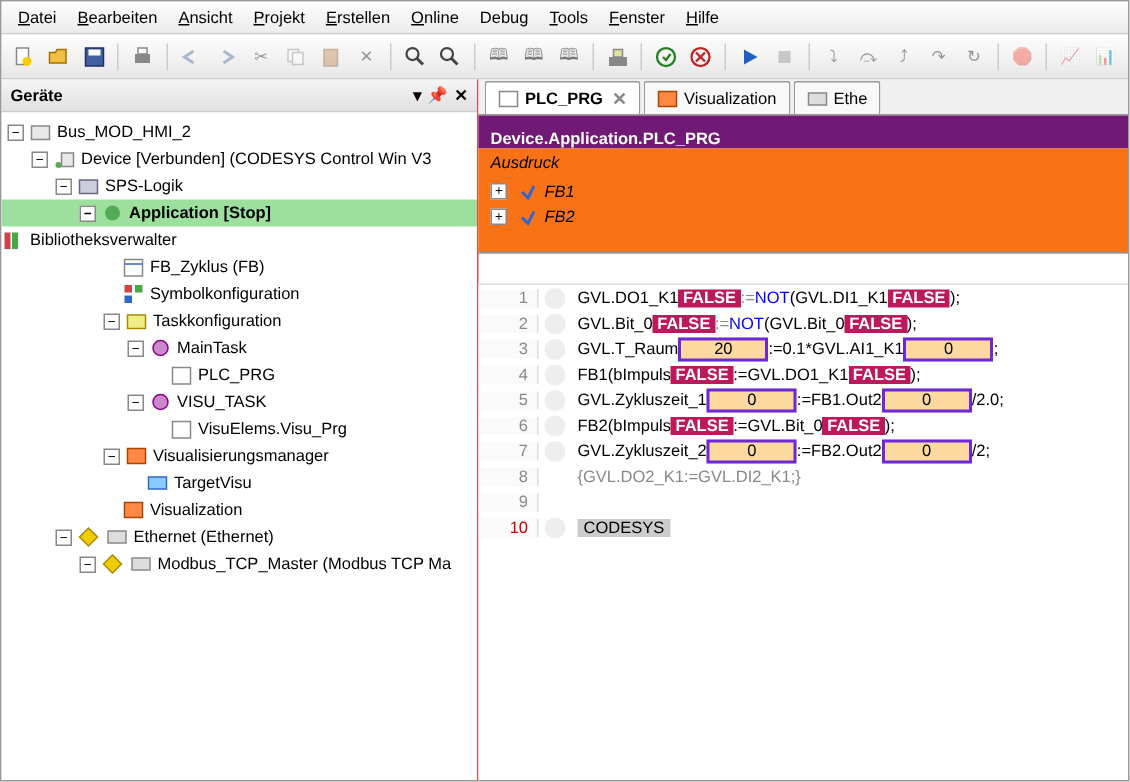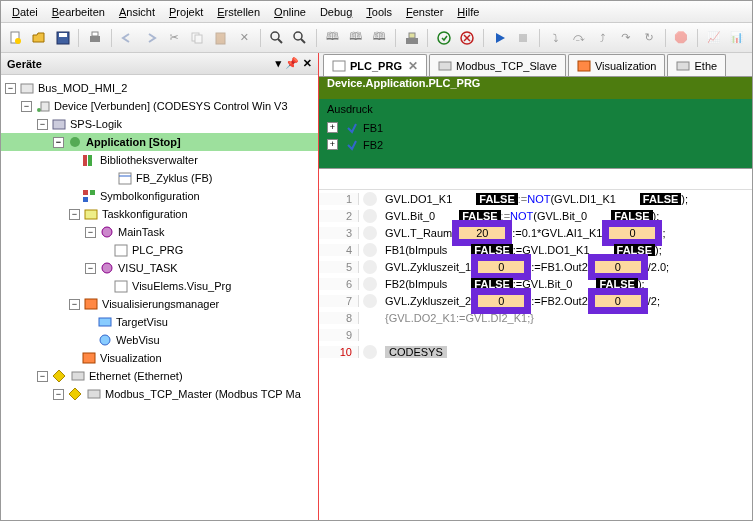--- a/index.html
+++ b/index.html
@@ -18,31 +18,31 @@
 .tree-node { display: flex; align-items: center; height: 18px; padding-right: 4px; white-space: nowrap; }
 .tree-node.selected { background: #cce8ff; }
 .tree-node.app-stop { background: #9de09d; font-weight: bold; }
 .expander { width: 11px; height: 11px; border: 1px solid #888; display: inline-flex; align-items: center; justify-content: center; font-size: 9px; line-height: 1; margin-right: 3px; background: #fff; flex-shrink: 0; }
 .icon { width: 16px; height: 16px; margin-right: 3px; flex-shrink: 0; }
 .panel-right { flex: 1; display: flex; flex-direction: column; }
 .tabs { height: 24px; display: flex; align-items: flex-end; background: #f0f0f0; border-bottom: 1px solid #999; padding-left: 4px; gap: 2px; }
 .tab { height: 22px; padding: 0 8px; display: flex; align-items: center; gap: 4px; background: #f8f8f8; border: 1px solid #999; border-bottom: none; border-radius: 2px 2px 0 0; }
 .tab.active { background: #fff; font-weight: bold; }
 .tab .close { color: #888; font-size: 12px; margin-left: 2px; }
-.editor-header { background: #4d7c0f; color: #fff; height: 22px; display: flex; align-items: flex-start; padding: 0 8px; font-weight: bold; }
-.vars-pane { background: #15803d; border-bottom: 1px solid #999; padding: 4px 8px; height: 70px; }
+.editor-header { background: #701a75; color: #fff; height: 22px; display: flex; align-items: flex-end; padding: 0 8px; font-weight: bold; }
+.vars-pane { background: #f97316; border-bottom: 1px solid #999; padding: 4px 8px; height: 70px; font-style: italic; }
 .vars-pane .hdr { font-weight: normal; margin-bottom: 4px; }
 .vars-pane .row { display: flex; align-items: center; height: 17px; gap: 4px; }
 .code-pane { flex: 1; background: #fff; overflow: auto; margin-top: 20px; border-top: 1px solid #ddd; }
 .code-line { display: flex; align-items: center; height: 17px; font-family: 'Courier New', monospace; font-size: 12px; }
 .gutter { width: 40px; text-align: right; padding-right: 6px; color: #888; border-right: 1px solid #ddd; background: #fafafa; }
 .bp { width: 14px; height: 14px; border-radius: 50%; background: #eee; margin: 0 8px 0 4px; flex-shrink: 0; }
 .code { white-space: pre; }
-.val-false { background: #000000; color: #fff; padding: 0 3px; font-weight: bold; margin-left: 24px; }
-.val-num { background: #fdd9a0; border: 7px solid #6d28d9; padding: 0 2px; display: inline-block; min-width: 60px; text-align: center; }
+.val-false { background: #be185d; color: #fff; padding: 0 3px; font-weight: bold; }
+.val-num { background: #fdd9a0; border: 2px solid #6d28d9; padding: 0 2px; display: inline-block; min-width: 60px; text-align: center; }
 .comment { color: #888; }
 .ret { background: #ccc; padding: 0 4px; }
 svg { display: block; }
 </style>
 </head>
 <body>
 
 <div class="menubar">
   <span><u>D</u>atei</span>
   <span><u>B</u>earbeiten</span>
@@ -201,28 +201,28 @@
           </svg>
           <span>SPS-Logik</span>
         </div>
       <div class="tree-node app-stop" style="padding-left:52px">
           <span class="expander">−</span>
           <svg class="icon">
             <circle cx="8" cy="8" r="5" fill="#5a5"></circle>
           </svg>
           <span>Application [Stop]</span>
         </div>
-      <div class="tree-node" style="padding-left:80px">
+      <div class="tree-node" style="">
           <svg class="icon">
             <rect x="2" y="3" width="4" height="11" fill="#c44"></rect>
             <rect x="7" y="3" width="4" height="11" fill="#4a4"></rect>
           </svg>
           <span>Bibliotheksverwalter</span>
         </div>
-      <div class="tree-node" style="padding-left:116px">
+      <div class="tree-node" style="padding-left:80px">
           <svg class="icon">
             <rect x="2" y="3" width="12" height="11" fill="#fff" stroke="#888"></rect>
             <line x1="2" y1="6" x2="14" y2="6" stroke="#36c"></line>
           </svg>
           <span>FB_Zyklus (FB)</span>
         </div>
       <div class="tree-node" style="padding-left:80px">
           <svg class="icon">
             <rect x="2" y="2" width="5" height="5" fill="#c44"></rect>
             <rect x="9" y="2" width="5" height="5" fill="#4a4"></rect>
@@ -268,26 +268,20 @@
           <svg class="icon">
             <rect x="2" y="3" width="12" height="10" fill="#f84" stroke="#a40"></rect>
           </svg>
           <span>Visualisierungsmanager</span>
         </div>
       <div class="tree-node" style="padding-left:96px">
           <svg class="icon">
             <rect x="2" y="4" width="12" height="8" fill="#8cf" stroke="#36c"></rect>
           </svg>
           <span>TargetVisu</span>
-        </div>
-      <div class="tree-node" style="padding-left:96px">
-          <svg class="icon">
-            <circle cx="8" cy="8" r="5" fill="#8cf" stroke="#36c"></circle>
-          </svg>
-          <span>WebVisu</span>
         </div>
       <div class="tree-node" style="padding-left:80px">
           <svg class="icon">
             <rect x="2" y="3" width="12" height="10" fill="#f84" stroke="#a40"></rect>
           </svg>
           <span>Visualization</span>
         </div>
       <div class="tree-node" style="padding-left:36px">
           <span class="expander">−</span>
           <svg class="icon">
@@ -312,26 +306,20 @@
   </div>
 
   <div class="panel-right">
     <div class="tabs">
       <div class="tab active">
           <svg width="14" height="14">
             <rect x="1" y="2" width="12" height="10" fill="#fff" stroke="#888"></rect>
           </svg>
           <span>PLC_PRG</span>
           <span class="close">✕</span>
-        </div>
-      <div class="tab">
-          <svg width="14" height="14">
-            <rect x="1" y="3" width="12" height="8" fill="#ddd" stroke="#888"></rect>
-          </svg>
-          <span>Modbus_TCP_Slave</span>
         </div>
       <div class="tab">
           <svg width="14" height="14">
             <rect x="1" y="2" width="12" height="10" fill="#f84" stroke="#a40"></rect>
           </svg>
           <span>Visualization</span>
         </div>
       <div class="tab">
           <svg width="14" height="14">
             <rect x="1" y="3" width="12" height="8" fill="#ddd" stroke="#888"></rect>

